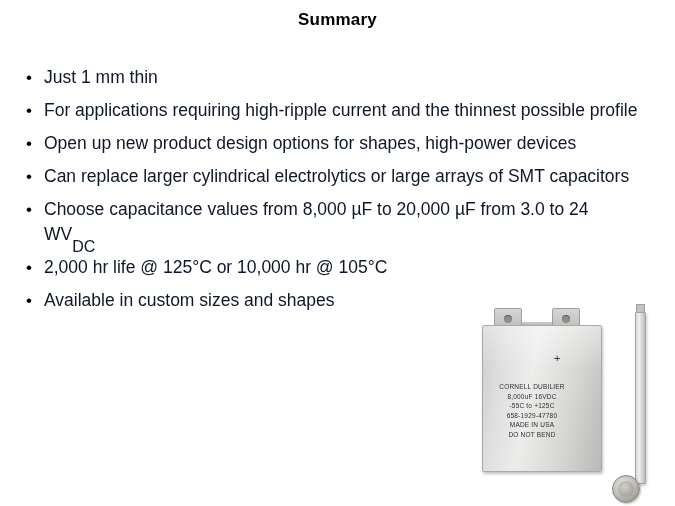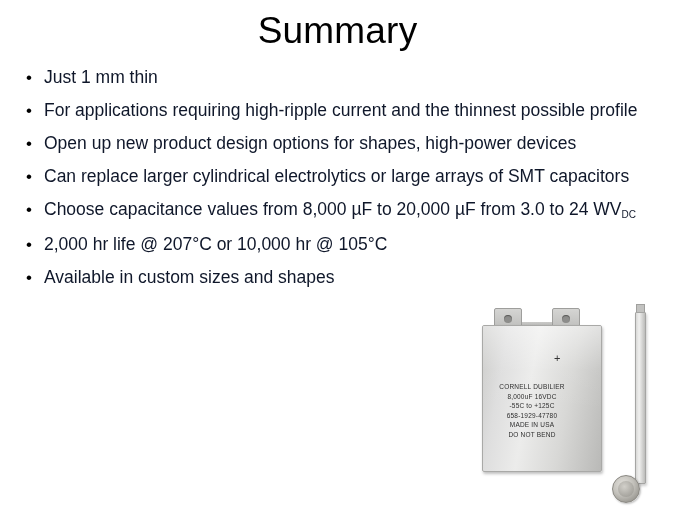--- a/index.html
+++ b/index.html
@@ -19,22 +19,22 @@
     width: 675px;
     height: 506px;
     background: #ffffff;
   }
   .slide-title {
     position: absolute;
     top: 10px;
     left: 0;
     width: 675px;
     text-align: center;
-    font-size: 37px;
-    font-weight: normal;
+    font-size: 17px;
+    font-weight: bold;
     color: #000000;
     letter-spacing: 0.2px;
   }
   .bullets {
     position: absolute;
     top: 65px;
     left: 22px;
     width: 620px;
   }
   .bullet {
@@ -52,24 +52,24 @@
     padding-left: 4px;
     box-sizing: border-box;
   }
   .bullet-text {
     flex: 1 1 auto;
     font-size: 17.5px;
     line-height: 25px;
     color: #0f172a;
   }
   .bullet-text sub {
-    font-size: 10px;
+    font-size: 16px;
     vertical-align: baseline;
     position: relative;
-    top: 3px;
+    top: 12px;
   }
   
   .photo {
     position: absolute;
     left: 470px;
     top: 300px;
     width: 200px;
     height: 200px;
   }
   
@@ -218,21 +218,21 @@
       <div class="bullet-text">Can replace larger cylindrical electrolytics or large arrays of SMT capacitors</div>
     </div>
 
     <div class="bullet">
       <div class="bullet-dot">•</div>
       <div class="bullet-text"><span>Choose capacitance values from 8,000 µF to 20,000 µF from 3.0 to 24 WV</span><sub>DC</sub></div>
     </div>
 
     <div class="bullet">
       <div class="bullet-dot">•</div>
-      <div class="bullet-text">2,000 hr life @ 207°C or 10,000 hr @ 105°C</div>
+      <div class="bullet-text">2,000 hr life @ 125°C or 10,000 hr @ 105°C</div>
     </div>
 
     <div class="bullet">
       <div class="bullet-dot">•</div>
       <div class="bullet-text">Available in custom sizes and shapes</div>
     </div>
 
   </div>
 
   <div class="photo">

